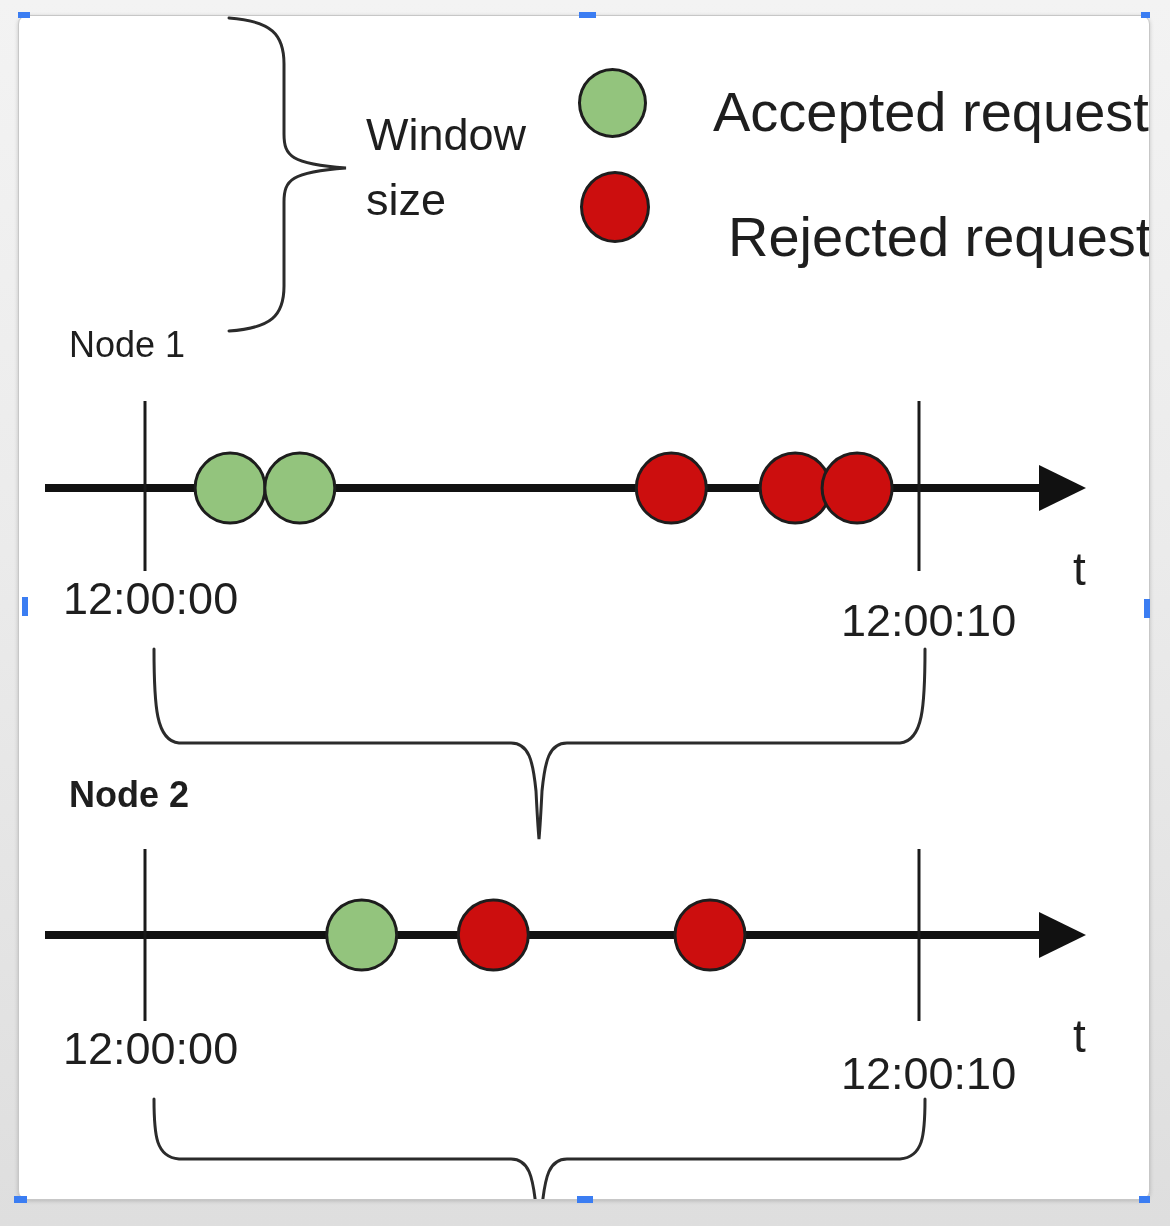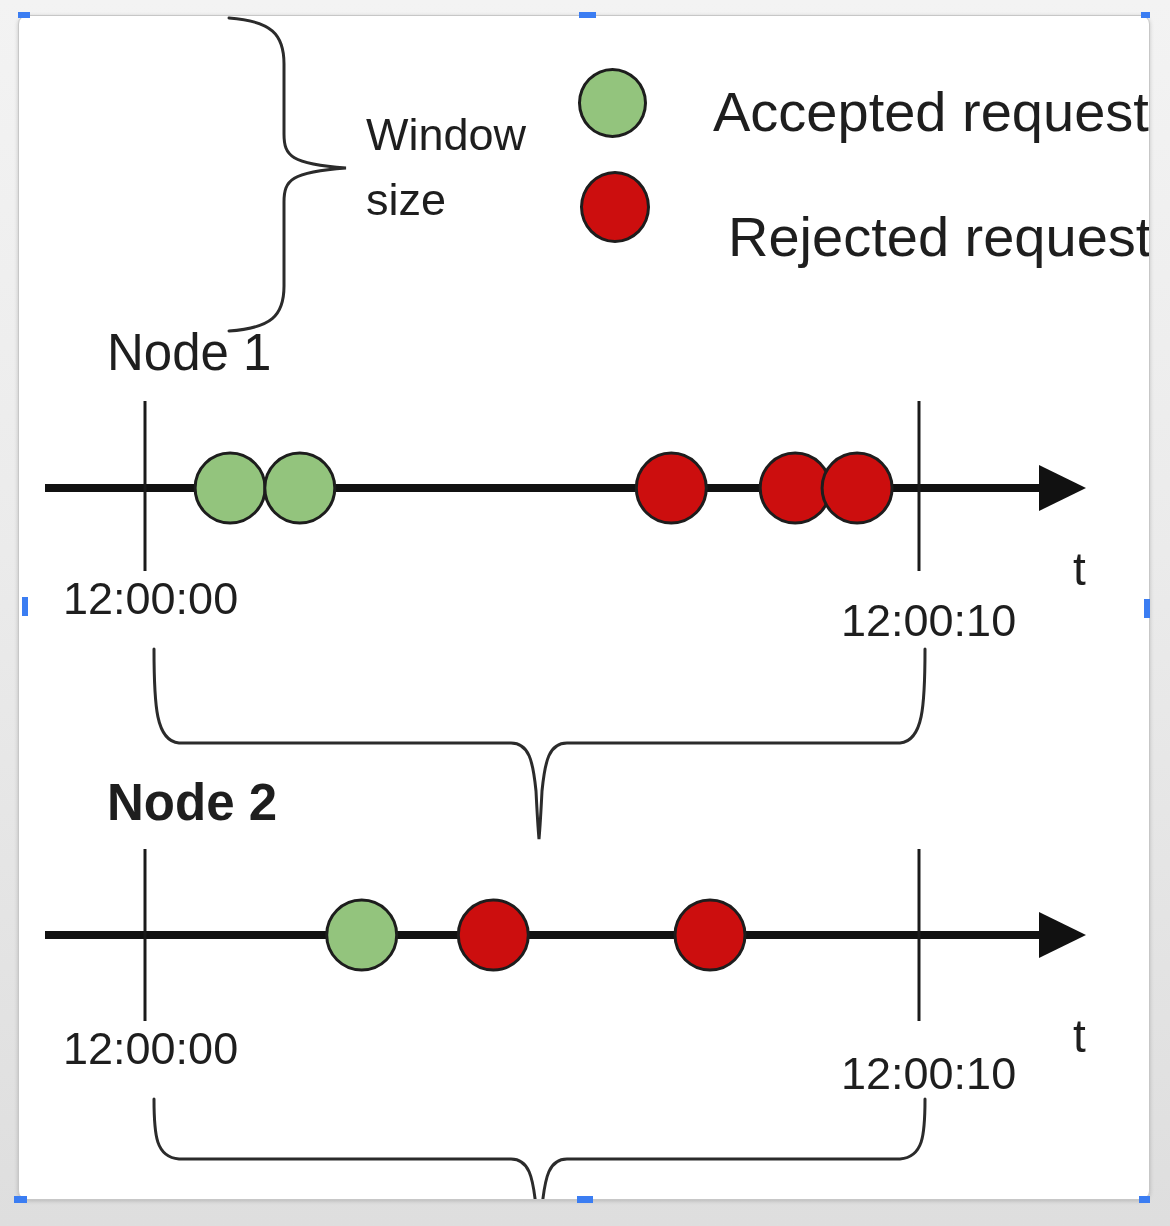--- a/index.html
+++ b/index.html
@@ -26,21 +26,21 @@
   }
 
   .diagram-svg { position: absolute; left: 0; top: 0; width: 1132px; height: 1185px; }
 
   .label {
     position: absolute;
     color: #1e1e1e;
     line-height: 1.0;
     white-space: nowrap;
   }
-  .node-title   { font-size: 51px; margin-left: 38px; }
+  .node-title   { font-size: 36px; }
   .time-label   { font-size: 45px; }
   .t-label      { font-size: 46px; }
   .legend-label { font-size: 56px; text-align: center; }
   .window-label { font-size: 45px; line-height: 65px; white-space: pre-line; }
 
   .legend-dot {
     position: absolute;
     border: 3px solid #1d1d1d;
     border-radius: 50%;
   }

